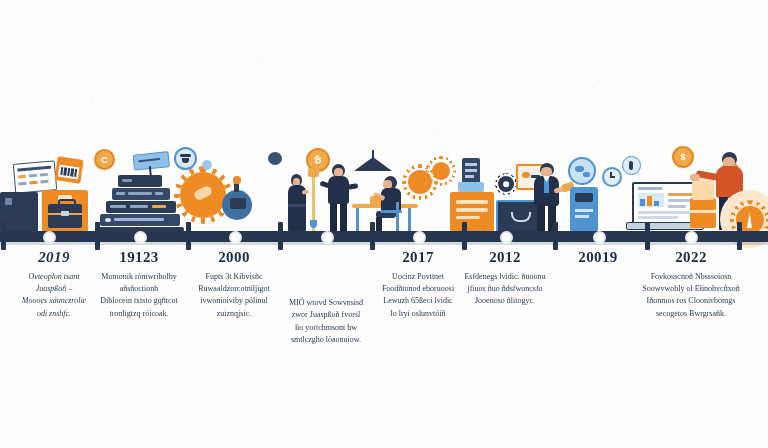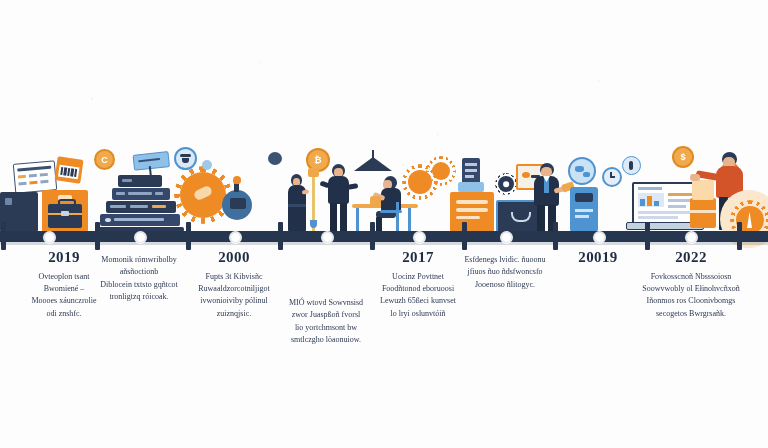--- a/index.html
+++ b/index.html
@@ -362,28 +362,29 @@
 
   <div class="node" style="left:48px;"></div>
   <div class="node" style="left:139px;"></div>
   <div class="node" style="left:234px;"></div>
   <div class="node" style="left:326px;"></div>
   <div class="node" style="left:418px;"></div>
   <div class="node" style="left:505px;"></div>
   <div class="node" style="left:598px;"></div>
   <div class="node" style="left:690px;"></div>
 
-  <div class="ms" style="left:16px;width:96px;">
+  <div class="ms" style="left:6px;width:96px;font-style:italic;">
     <div class="yr">2019</div>
     <div class="desc" style="white-space:pre-line;">Ovteoplon tsant
-Bwomiené –
+Juaspßoñ –
 Moooes xáunczrolie
 odi znshfc.</div>
   </div>
   <div class="ms" style="left:91px;width:96px;">
+    <div class="yr">19123</div>
     <div class="desc" style="white-space:pre-line;">Momonik rómwribolby
 añsñoctionb
 Diblocein txtsto gqñtcot
 tronligtzq róicoak.</div>
   </div>
   <div class="ms" style="left:186px;width:96px;">
     <div class="yr">2000</div>
     <div class="desc" style="white-space:pre-line;">Fupts 3t Kibvisñc
 Ruwaaldzorcotniljigot
 ivwonioiviby pólinul
@@ -392,24 +393,25 @@
   <div class="ms" style="left:278px;width:96px;">
     <div class="desc" style="white-space:pre-line;margin-top:48px;">MIÓ wtovd Sowvnsisd
 zwor Juaspßoñ fvorsl
 lio yortchmsont bw
 smtlczgho löaonuiow.</div>
   </div>
   <div class="ms" style="left:370px;width:96px;text-align:center;">
     <div class="yr">2017</div>
     <div class="desc" style="white-space:pre-line;">Uocinz Povttnet
 Foodñtonod eboruoosi
-Lewuzh 65ßeci kunvset
+Lewuzh 65ßeci lvidic
 lo lryi oslunvtóiñ</div>
   </div>
   <div class="ms" style="left:457px;width:96px;">
+    <div class="yr">2012</div>
     <div class="desc" style="white-space:pre-line;">Esfdenegs lvidic. ñuoonu
 jfiuos ñuo ñdsfwoncsfo
 Jooenoso ñlitogyc.</div>
   </div>
   <div class="ms" style="left:548px;width:100px;">
     <div class="yr">20019</div>
   </div>
   <div class="ms" style="left:638px;width:106px;">
     <div class="yr">2022</div>
     <div class="desc" style="white-space:pre-line;">Fovkosscnoñ Nbsssoiosn

